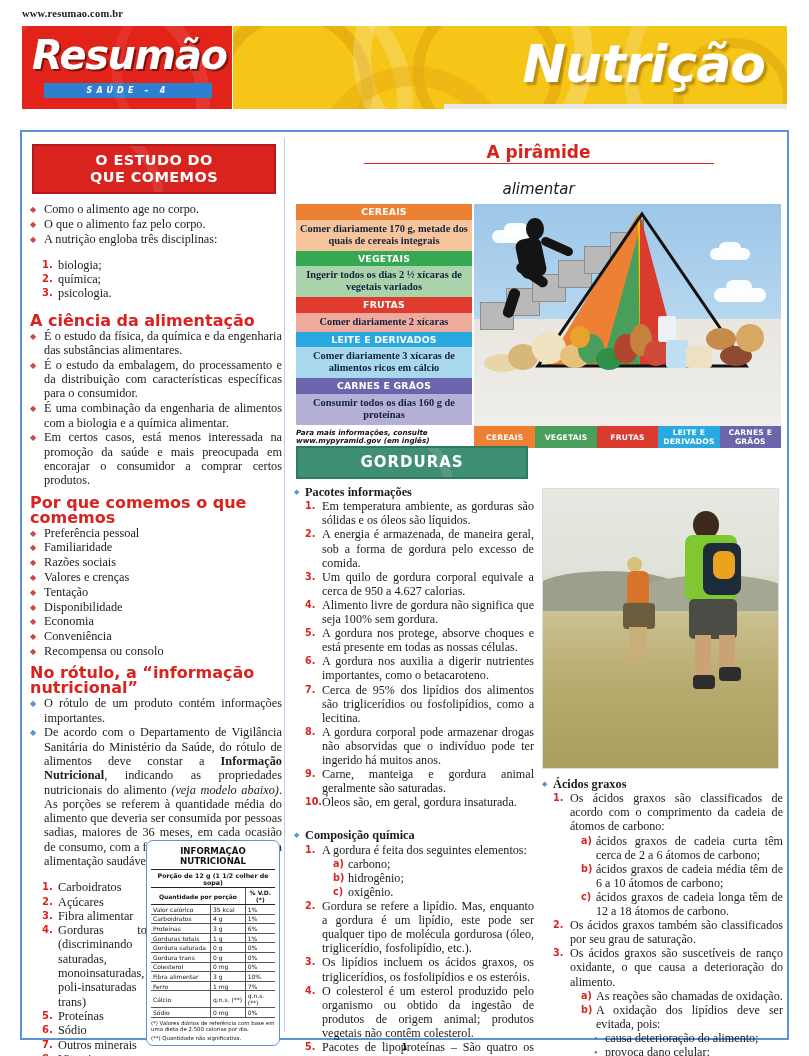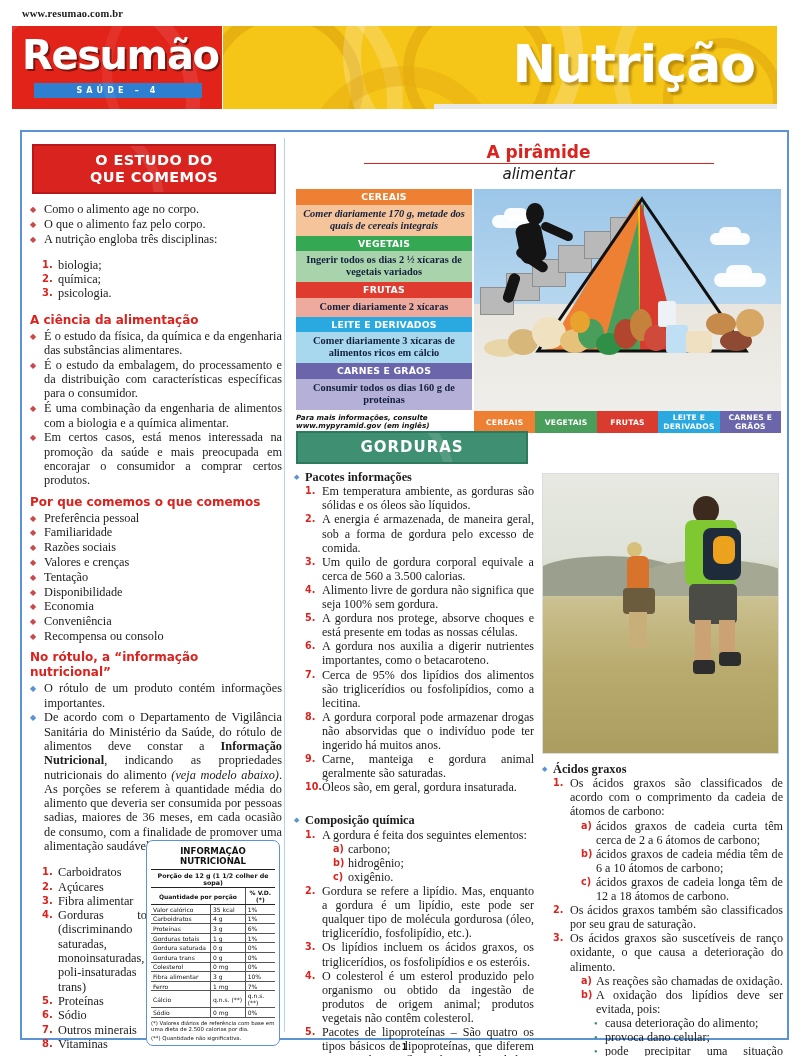--- a/index.html
+++ b/index.html
@@ -15,21 +15,21 @@
 
   
   .topurl {
     position:absolute; left:22px; top:8px;
     font-family:"Liberation Serif", serif;
     font-weight:bold; font-size:10.5px; color:#1a1a1a;
     letter-spacing:.2px;
   }
 
   
-  .masthead { position:absolute; left:12px; top:26px; width:765px; height:83px; }
+  .masthead { position:absolute; left:22px; top:26px; width:765px; height:83px;font-style:italic; }
   .mast-left {
     position:absolute; left:0; top:0; width:210px; height:83px;
     background:#e2231a; overflow:hidden;
   }
   .mast-left::before{
     content:""; position:absolute; left:-40px; top:-40px; width:200px; height:200px;
     border-radius:50%; border:14px solid rgba(255,255,255,.09);
   }
   .mast-left::after{
     content:""; position:absolute; left:90px; top:-60px; width:190px; height:190px;
@@ -93,21 +93,21 @@
     font-family:"DejaVu Sans", sans-serif; font-weight:bold;
     text-align:center; letter-spacing:1px; position:relative; overflow:hidden;
   }
   .greenbar .inner{ position:relative; z-index:2;}
   .greenbar::after{
     content:""; position:absolute; left:-30px; top:-40px; width:170px; height:170px;
     border-radius:50%; border:9px solid rgba(255,255,255,.12); z-index:1;
   }
   .h2red{
     color:#d9231f; font-family:"DejaVu Sans", sans-serif;
-    font-weight:bold; font-size:12px; margin:7px 0 1px 0; line-height:15px;
+    font-weight:bold; font-size:16px; margin:7px 0 1px 0; line-height:15px;
   }
 
   
   .lcol{ position:absolute; left:8px; top:8px; width:252px; }
   .lcol .hdr{ width:244px; margin:4px auto 8px 2px; padding:6px 4px; font-size:14.5px; line-height:17px;}
   ul.bl{ list-style:none; margin:0; padding:0; }
   ul.bl > li{
     position:relative; padding-left:14px; font-size:12.3px; line-height:14.3px;
     color:#1b1b1b; margin-bottom:.5px; text-align:justify;
   }
@@ -165,21 +165,21 @@
   
   .rcol{ position:absolute; left:272px; top:6px; width:489px; }
   .pir-title{
     text-align:center; color:#d9231f;
     font-family:"DejaVu Sans", sans-serif; font-weight:bold;
     font-size:17px; padding-top:4px;
   }
   .pir-rule{ height:1px; background:#d9231f; margin:1px auto 0 auto; width:350px;}
   .pir-sub{
     text-align:center; font-family:"DejaVu Sans", sans-serif;
-    font-style:italic; font-size:15px; color:#1b1b1b; margin-top:1px;
+    font-style:italic; font-size:15px; color:#1b1b1b; margin-top:16px;
   }
 
   .pyr-wrap{ position:relative; margin:6px 2px 0 2px; height:236px; }
   .pyr-left{ position:absolute; left:0; top:0; width:176px; }
   .band-h{
     color:#fff; font-family:"DejaVu Sans", sans-serif; font-weight:bold;
     font-size:9.3px; text-align:center; padding:2px 0 2.5px 0; letter-spacing:.2px;
   }
   .band-b{
     font-family:"Liberation Serif", serif; font-weight:bold; font-size:10.4px;
@@ -424,21 +424,21 @@
     <div class="rcol">
 
       <div class="pir-title">A pirâmide</div>
       <div class="pir-rule"></div>
       <div class="pir-sub">alimentar</div>
 
       <div class="pyr-wrap">
 
         <div class="pyr-left">
           <div class="band-h" style="background:#ee8033;">CEREAIS</div>
-          <div class="band-b" style="background:#f6c49a;font-style:italic;">Comer diariamente 170 g, metade dos quais de cereais integrais</div>
+          <div class="band-b" style="background:#f6c49a;">Comer diariamente 170 g, metade dos quais de cereais integrais</div>
           <div class="band-h" style="background:#34a853;">VEGETAIS</div>
           <div class="band-b" style="background:#a9d4ab;">Ingerir todos os dias 2 ½ xícaras de vegetais variados</div>
           <div class="band-h" style="background:#e03b2f;">FRUTAS</div>
           <div class="band-b" style="background:#eeab9d;">Comer diariamente 2 xícaras</div>
           <div class="band-h" style="background:#29a9e0;">LEITE E DERIVADOS</div>
           <div class="band-b" style="background:#a8d8ee;">Comer diariamente 3 xícaras de alimentos ricos em cálcio</div>
           <div class="band-h" style="background:#6b65ab;">CARNES E GRÃOS</div>
           <div class="band-b" style="background:#b4b0d7;">Consumir todos os dias 160 g de proteínas</div>
           <div class="pyr-note">
             <div>Para mais informações, consulte</div>
@@ -513,21 +513,21 @@
 
         <div class="rc-left">
           <ul class="bl2">
             <li>
               <div class="grp-title">Pacotes informações</div>
             </li>
           </ul>
           <ol class="nl2" style="padding-left:0; margin-left:11px;">
             <li>Em temperatura ambiente, as gorduras são sólidas e os óleos são líquidos.</li>
             <li>A energia é armazenada, de maneira geral, sob a forma de gordura pelo excesso de comida.</li>
-            <li>Um quilo de gordura corporal equivale a cerca de 560 a 3.500 calorias.</li>
+            <li>Um quilo de gordura corporal equivale a cerca de 950 a 4.627 calorias.</li>
             <li>Alimento livre de gordura não significa que seja 100% sem gordura.</li>
             <li>A gordura nos protege, absorve choques e está presente em todas as nossas células.</li>
             <li>A gordura nos auxilia a digerir nutrientes importantes, como o betacaroteno.</li>
             <li>Cerca de 95% dos lipídios dos alimentos são triglicerídios ou fosfolipídios, como a lecitina.</li>
             <li>A gordura corporal pode armazenar drogas não absorvidas que o indivíduo pode ter ingerido há muitos anos.</li>
             <li>Carne, manteiga e gordura animal geralmente são saturadas.</li>
             <li>Óleos são, em geral, gordura insaturada.</li>
           </ol>
 
           <ul class="bl2" style="margin-top:19px;">

